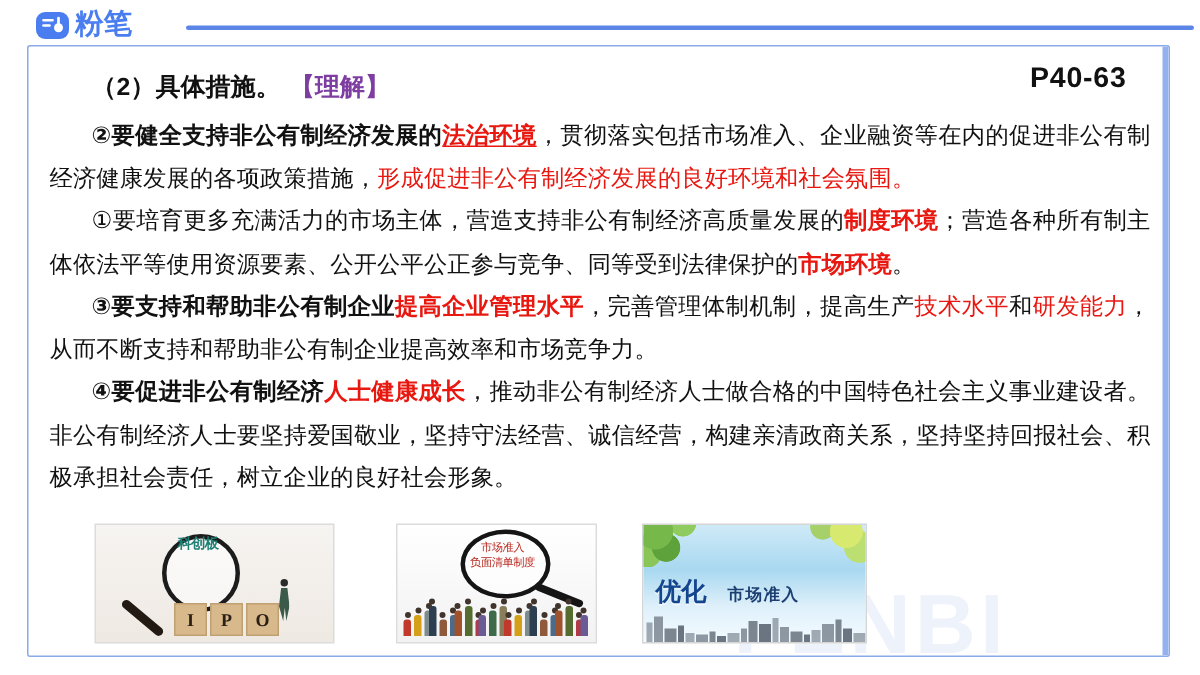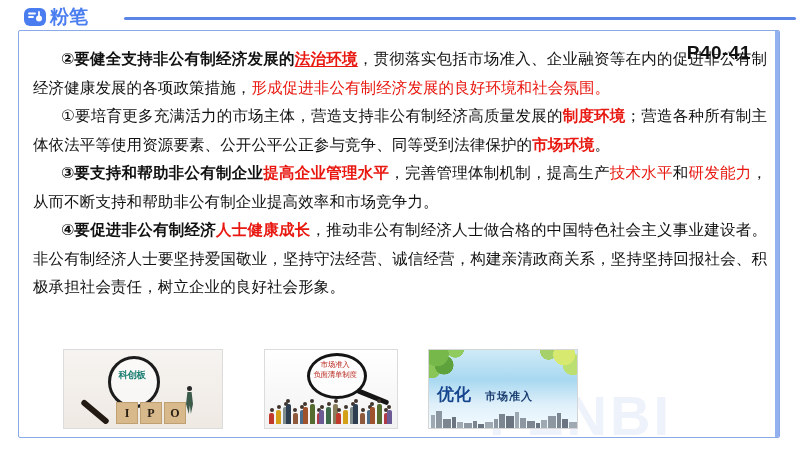--- a/index.html
+++ b/index.html
@@ -151,21 +151,21 @@
     width: 46px; height: 46px; border-radius: 50%;
     border: 3.5px solid #1c1c1c; background: rgba(255,255,255,0.55);
   }
   .p1-handle {
     position: absolute; left: 18px; top: 48px;
     width: 34px; height: 6px; background: #241a14;
     transform: rotate(40deg); transform-origin: left center;
     border-radius: 3px;
   }
   .p1-glass-text {
-    position: absolute; left: 48px; top: 19px;
+    position: absolute; left: 48px; top: 6px;
     width: 40px; text-align: center;
     font-size: 9.5px; font-weight: 700; color: #1e7f74;
     letter-spacing: -0.5px;
   }
   .p1-blocks {
     position: absolute; left: 52px; top: 52px;
     display: flex; gap: 2px;
   }
   .p1-block {
     width: 20px; height: 20px; background: #d8b98c;
@@ -271,24 +271,27 @@
     <span class="logo-text">粉笔</span>
   </div>
   <div class="header-rule"></div>
 </div>
 
 <div class="slide-frame">
   <div class="frame-accent"></div>
 
   <div class="watermark">FENBI</div>
 
-  <div class="page-number">P40-41</div>
+  <div class="page-number">P40-63</div>
 
   <div class="content">
 
+    <p class="heading-line">
+      <span>（2）</span><span>具体措施。</span><span class="tag-understand">【理解】</span>
+    </p>
 
     <p class="para indent">
       <span class="bk-b">②要健全支持非公有制经济发展的</span><span class="red-b u">法治环境</span><span>，贯彻落实包括市场准入、企业融资等在内的促进非公有制经济健康发展的各项政策措施，</span><span class="red">形成促进非公有制经济发展的良好环境和社会氛围。</span>
     </p>
 
     <p class="para indent">
       <span>①要培育更多充满活力的市场主体，营造支持非公有制经济高质量发展的</span><span class="red-b">制度环境</span><span>；营造各种所有制主体依法平等使用资源要素、公开公平公正参与竞争、同等受到法律保护的</span><span class="red-b">市场环境</span><span>。</span>
     </p>
 
     <p class="para indent">

